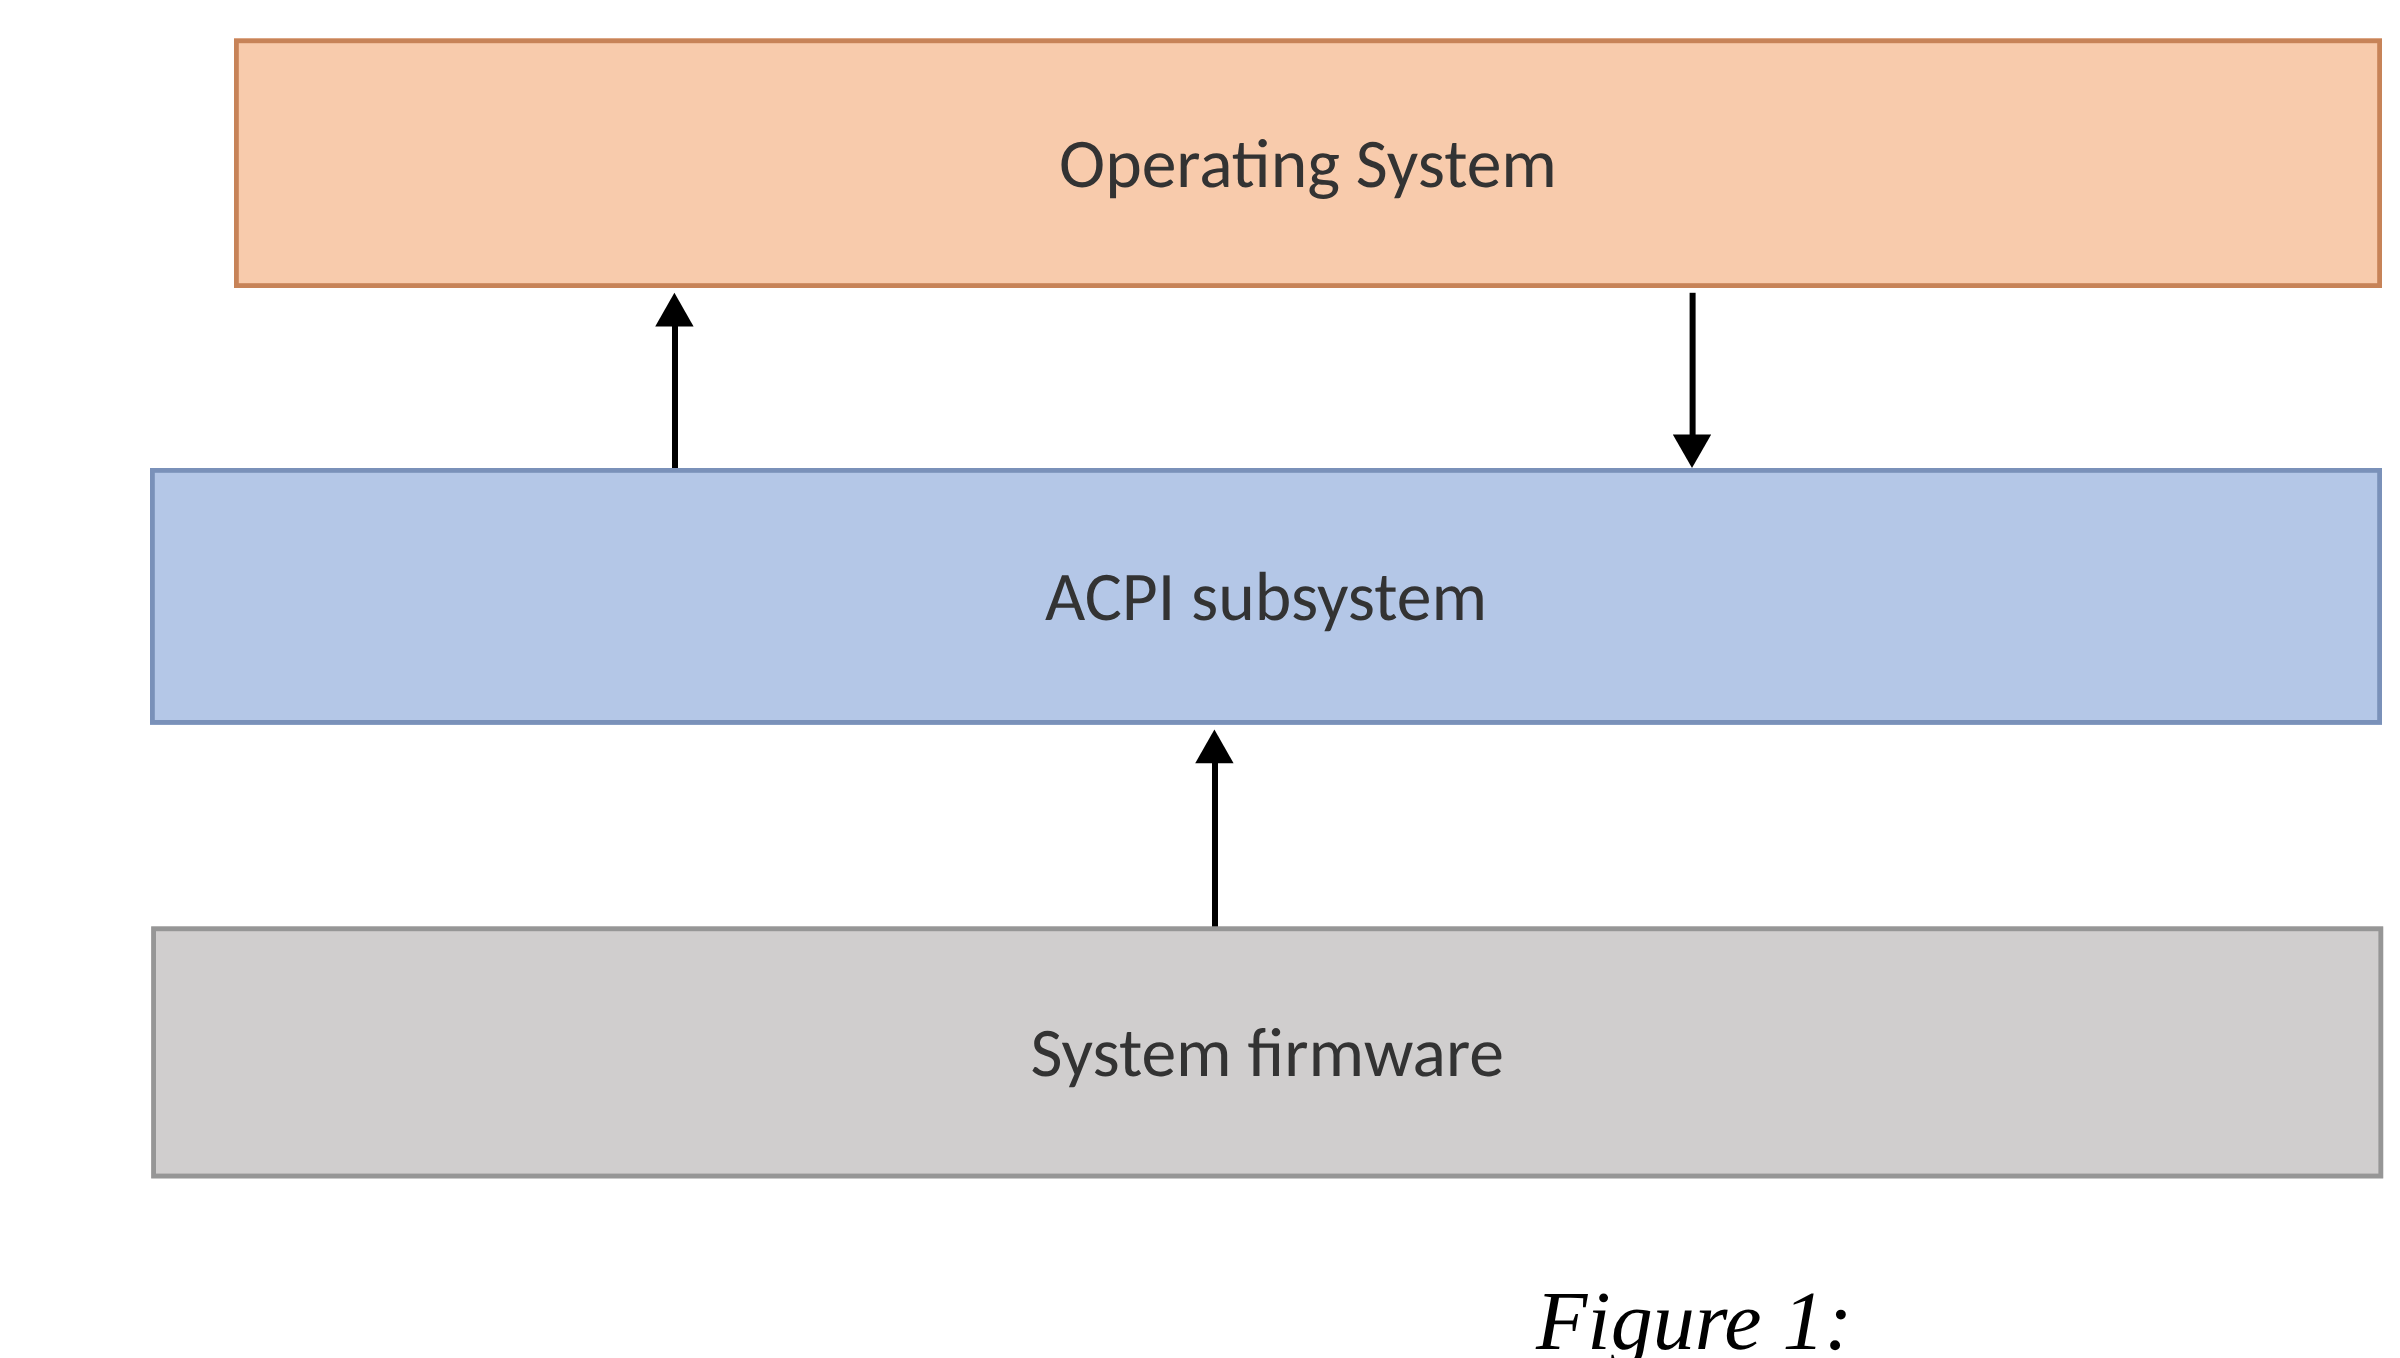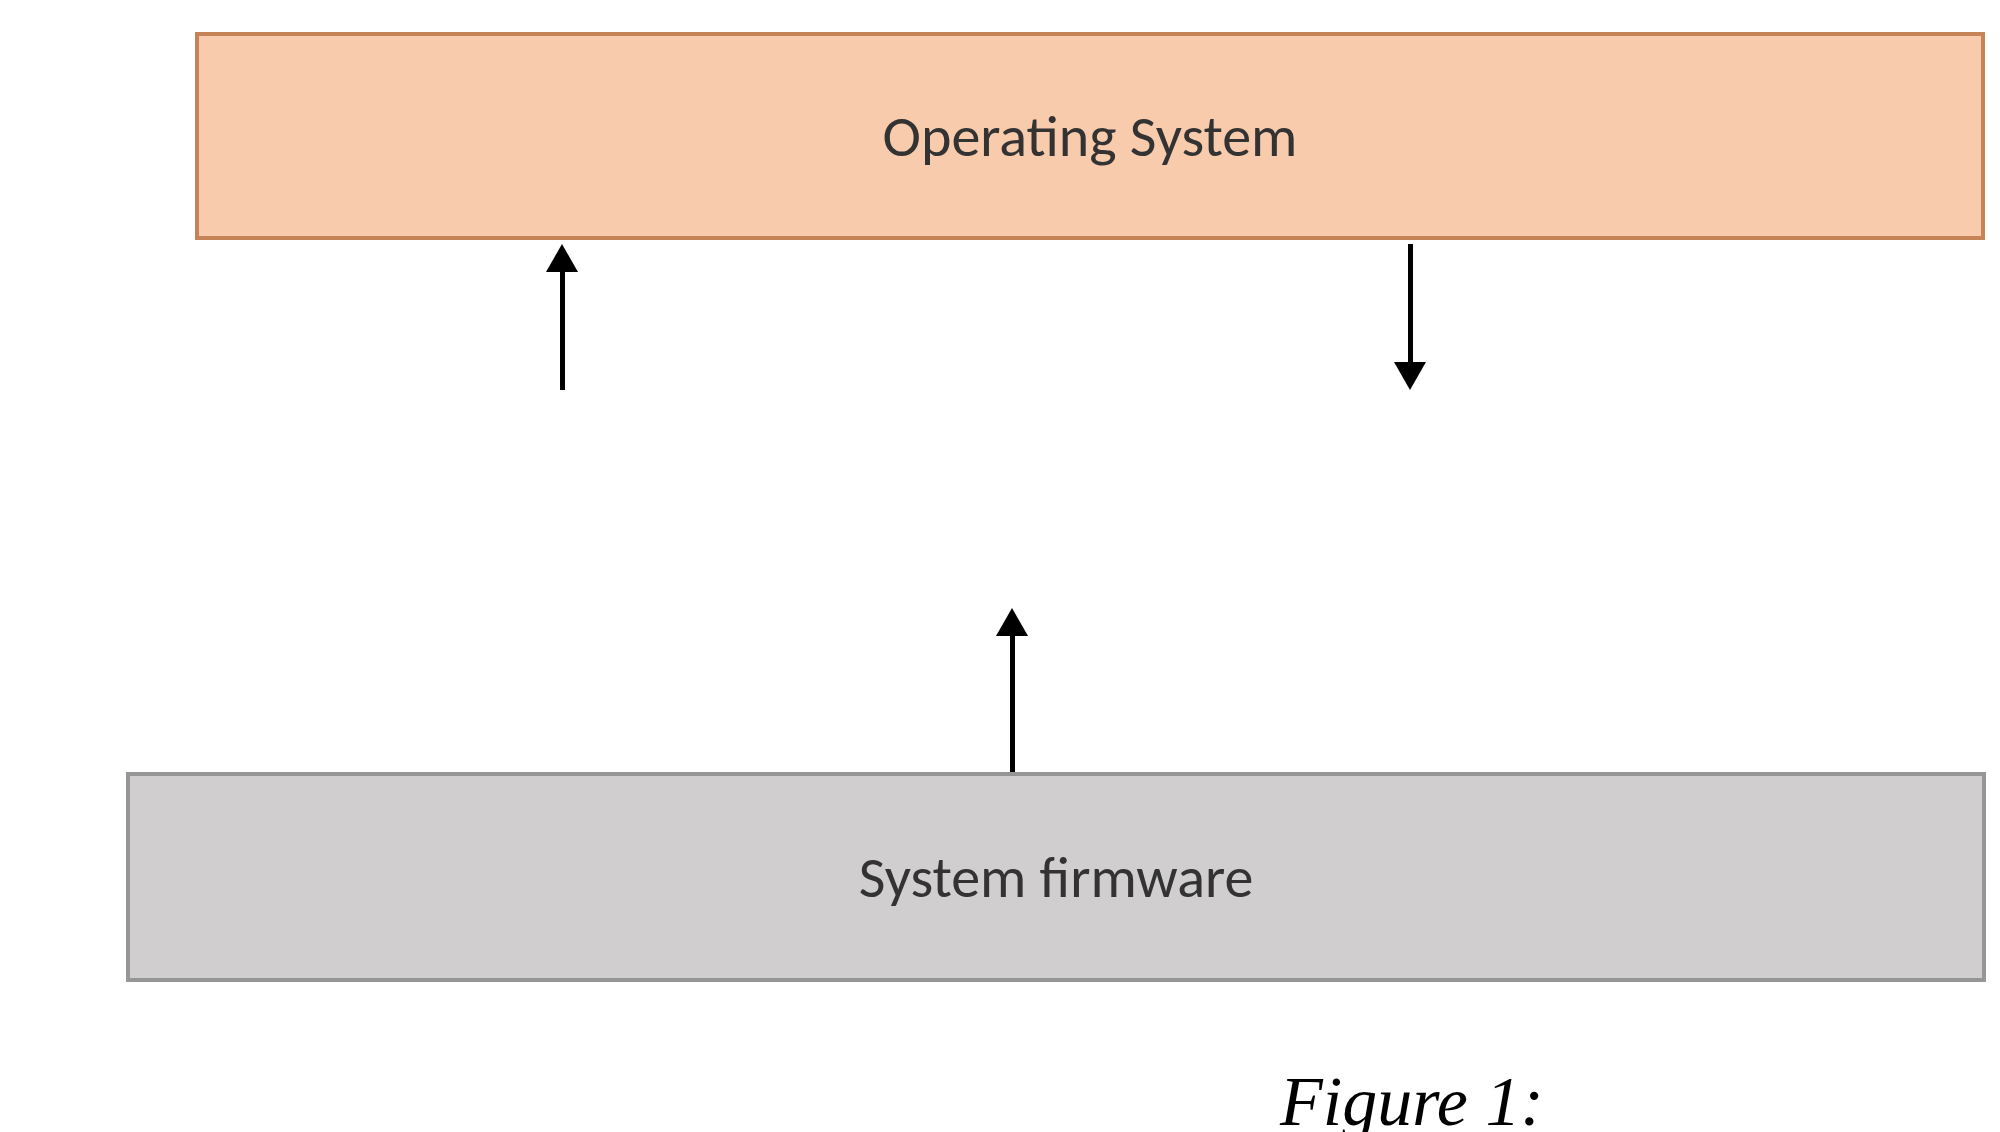--- a/index.html
+++ b/index.html
@@ -85,20 +85,23 @@
   </style>
 </head>
 <body>
 
 <div class="diagram-container">
 
   <div class="box box-os">
     <span>Operating System</span>
   </div>
 
+  <div class="box box-acpi">
+    <span>ACPI subsystem</span>
+  </div>
 
   <div class="box box-firmware">
     <span>System firmware</span>
   </div>
 
   <div class="arrow">
     <div class="arrow-line" style="left: 560px; top: 270px; height: 120px;"></div>
     <div class="arrow-head-up" style="left: 546px; top: 244px;"></div>
   </div>
 

